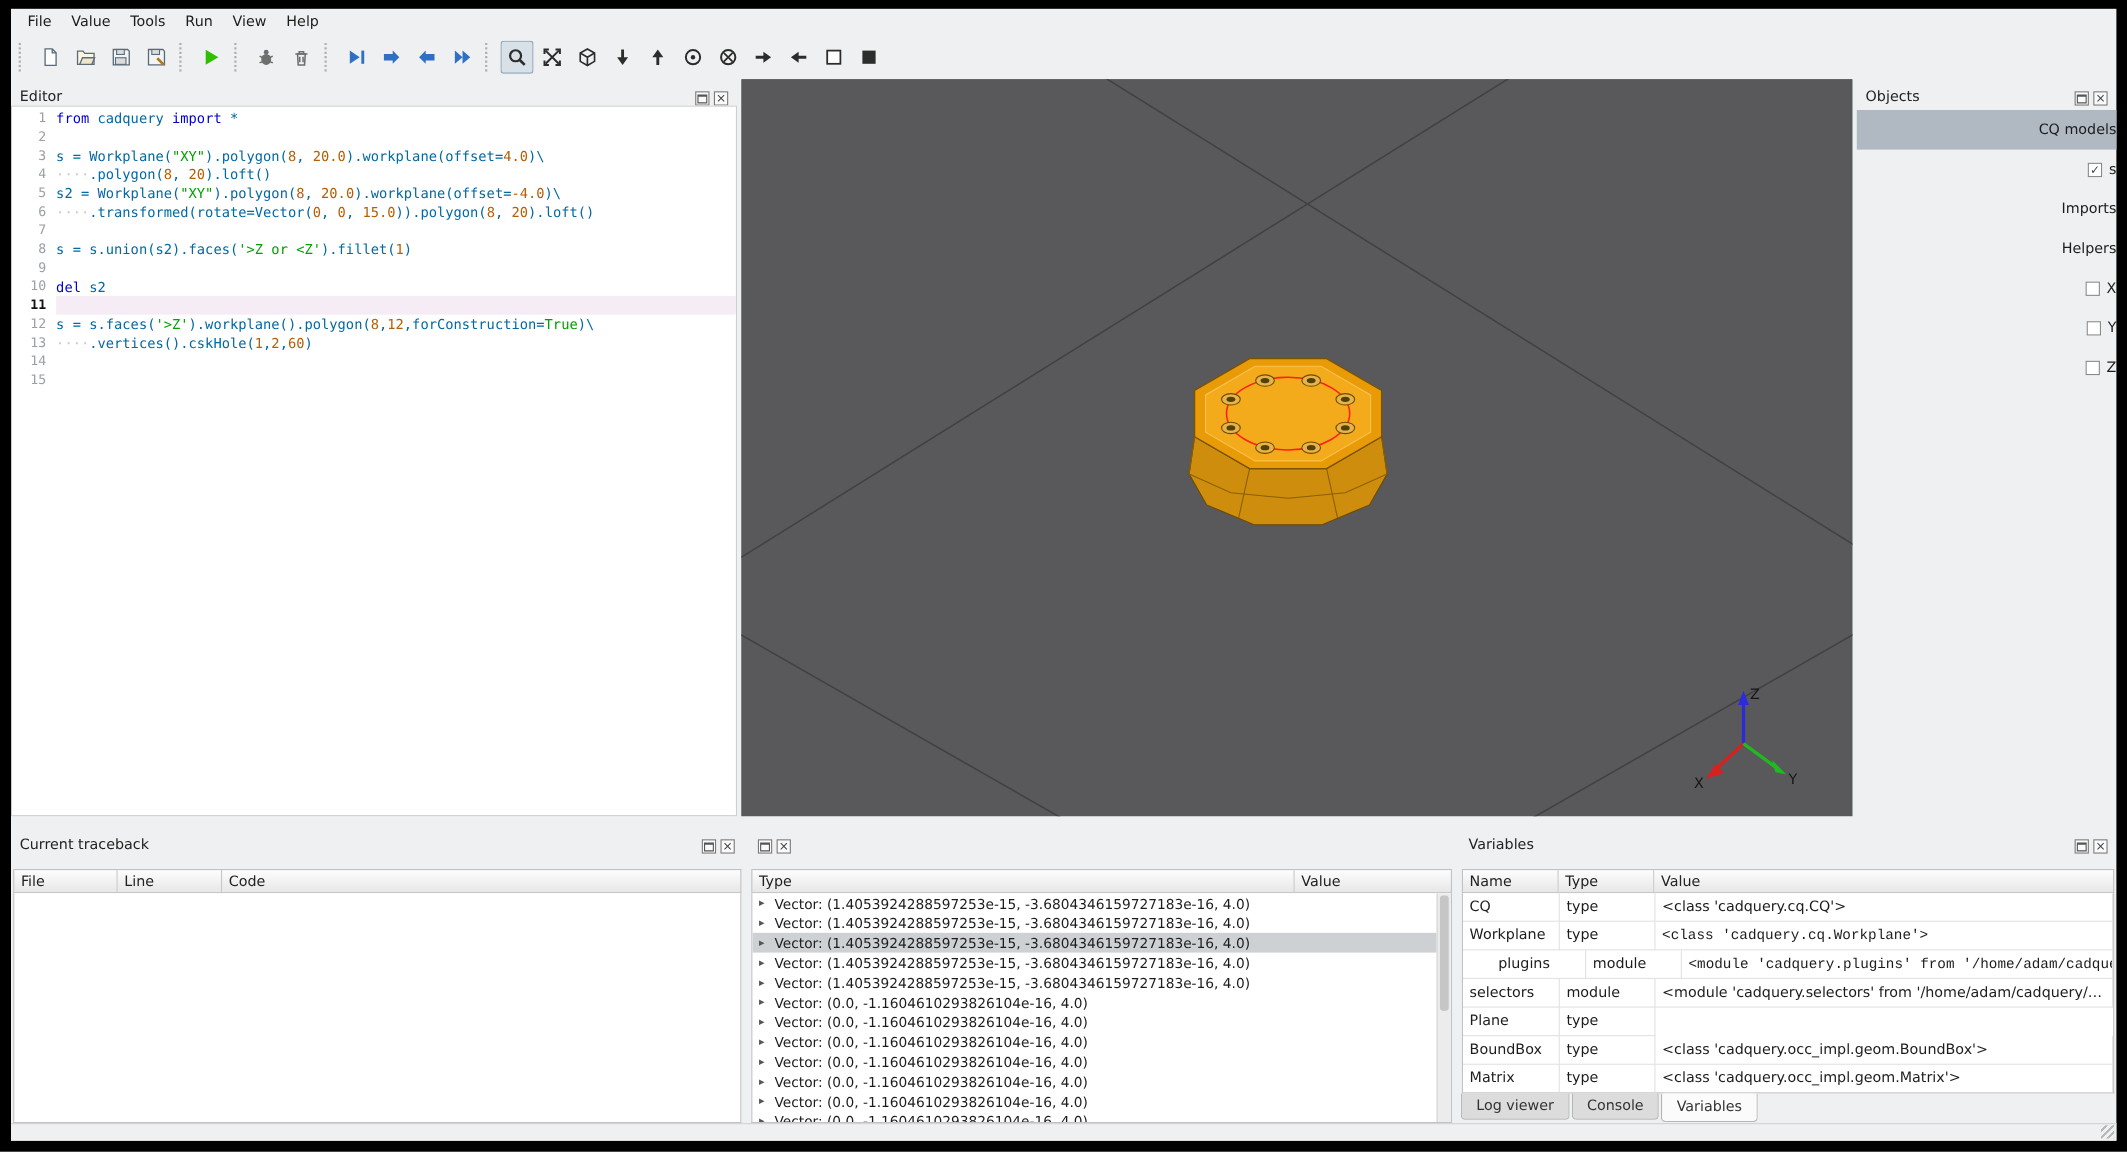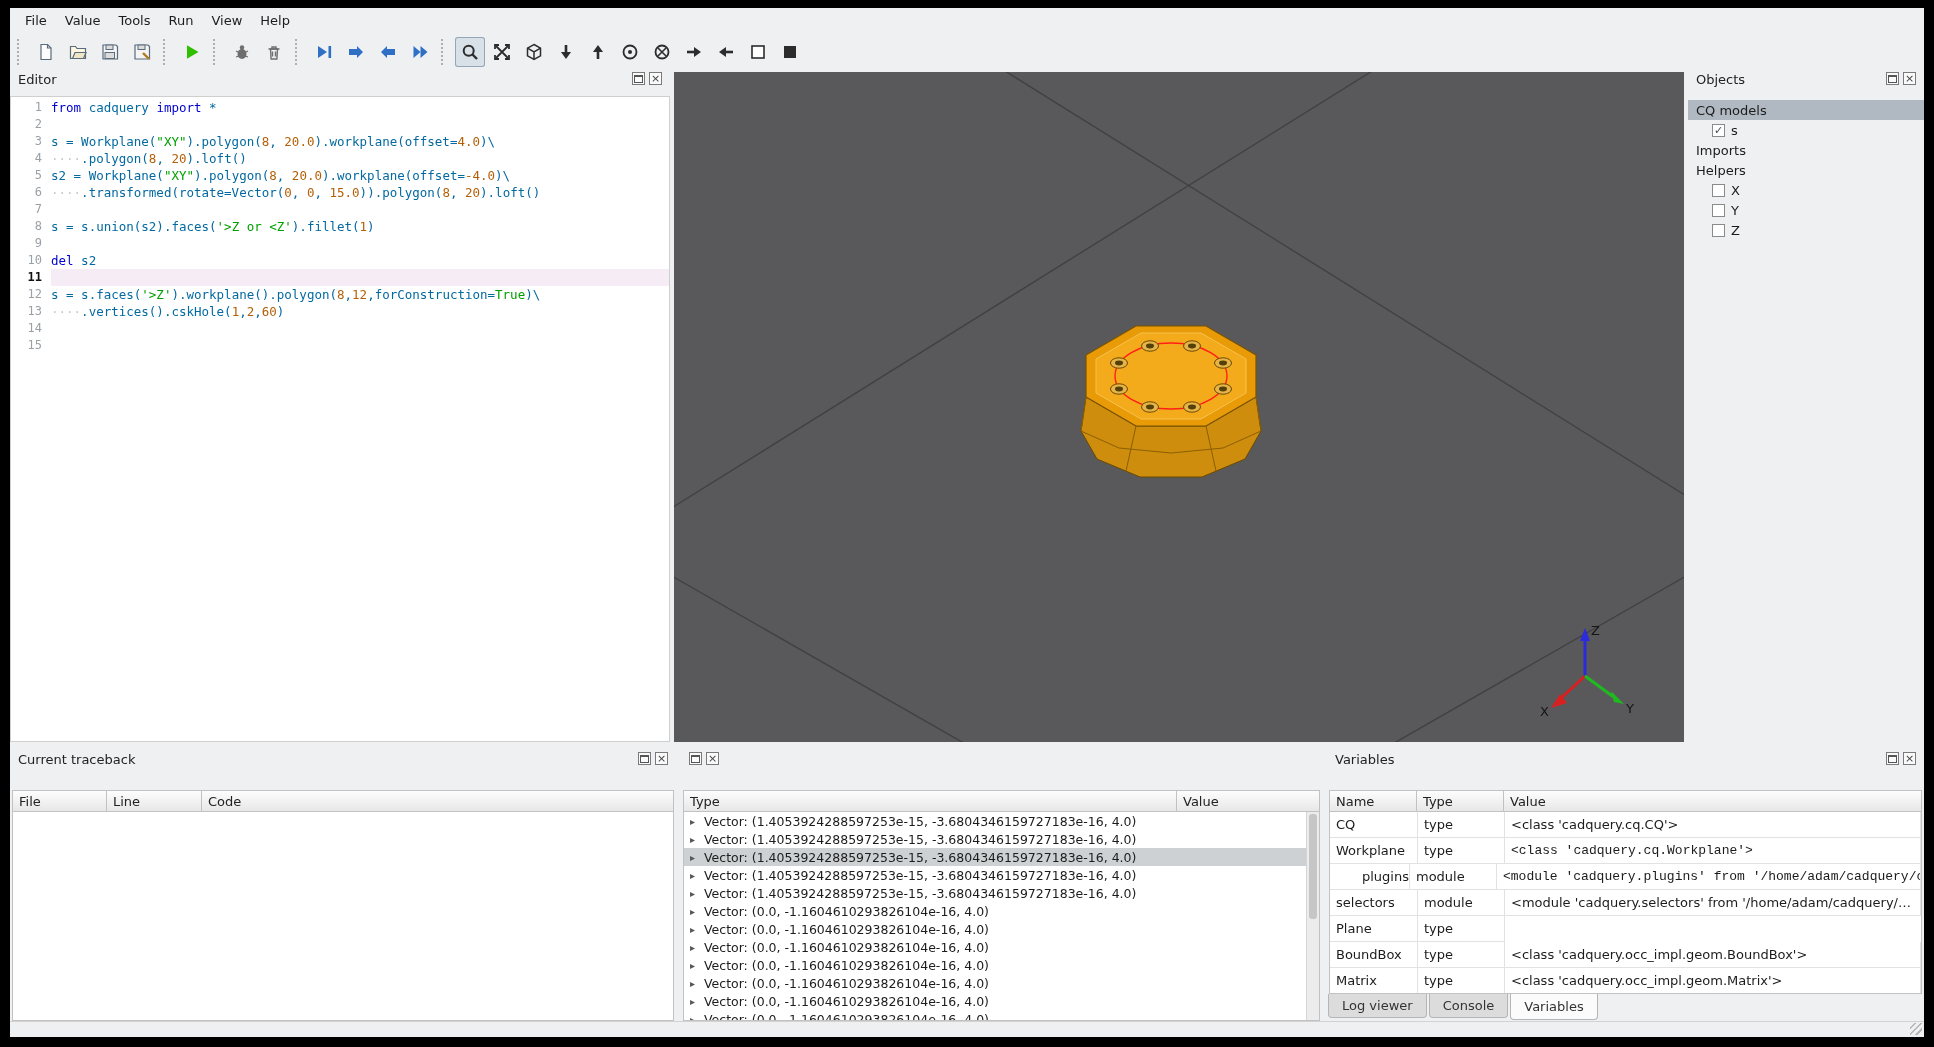--- a/index.html
+++ b/index.html
@@ -14,21 +14,21 @@
   .menu-item { padding:2px 9px; cursor:default; }
 
   
   #toolbar { position:absolute; left:0; top:24px; width:100%; height:40px; display:flex; align-items:center; padding-left:2px; }
   .tb-handle { width:6px; height:26px; border-left:2px dotted #b0b0b0; margin:0 7px 0 5px; }
   .tb-btn { width:30px; height:30px; display:flex; align-items:center; justify-content:center; border-radius:3px; margin:0 1px; }
   .tb-btn.pressed { background:#d8e0e8; box-shadow:inset 0 0 0 1px #92a6b8; }
 
   
   .panel { position:absolute; }
-  .panel-header { height:24px; display:flex; align-items:flex-start; padding:0 8px; color:#222; }
+  .panel-header { height:24px; display:flex; align-items:flex-end; padding:0 8px; color:#222; }
   .panel-title { flex:1; }
   .win-icons { display:flex; gap:4px; }
   .win-icon { width:13px; height:13px; border:1px solid #7a7a7a; background:#fafafa; display:flex; align-items:center; justify-content:center; line-height:1; color:#444; }
   .win-icon.float::after { content:""; width:7px; height:5px; border:1px solid #555; border-top-width:2px; }
   .win-icon.close { font-size:11px; }
 
   
   #editor-panel { left:0; top:64px; width:660px; height:670px; }
   .editor-body { position:absolute; left:0; right:0; top:24px; bottom:0; background:#fff; border:1px solid #cfcfcf;
                  font-family:"DejaVu Sans Mono","Liberation Mono",monospace; font-size:12.5px; overflow:hidden; padding-top:2px; }
@@ -43,21 +43,21 @@
   .tk-n { color:#b45f06; }
   .tk-w { color:#c8c8c8; }
   .tk-p { color:#0369a1; }
 
   
   #viewport { left:664px; top:64px; width:1010px; height:670px; position:absolute; background:#59595b; }
 
   
   #objects-panel { left:1678px; top:64px; width:236px; height:670px; }
   .tree { margin-top:4px; }
-  .tree-row { height:20px; display:flex; align-items:center; padding-left:8px; }
+  .tree-row { height:36px; display:flex; align-items:center; padding-left:8px;justify-content:flex-end; }
   .tree-row.indent { padding-left:24px; }
   .tree-row.selected { background:#b0b8c1; }
   .cb { width:13px; height:13px; flex:none; border:1px solid #8a8a8a; background:#fff; margin-right:6px;
         display:flex; align-items:center; justify-content:center; font-size:11px; color:#3e4d5c; }
 
   
   #traceback-panel { left:0; top:744px; width:666px; height:269px; }
   #inspector-panel { left:671px; top:744px; width:641px; height:269px; overflow:hidden; }
   #variables-panel { left:1317px; top:744px; width:597px; height:269px; }
 
@@ -502,21 +502,21 @@
           <div class="var-cell" style="width: 88px; flex: 0 0 auto;">CQ</div>
           <div class="var-cell" style="width: 87px; flex: 0 0 auto;">type</div>
           <div class="var-cell" style="flex: 1 1 0%;">&lt;class 'cadquery.cq.CQ'&gt;</div>
         </div>
         <div class="var-row">
           <div class="var-cell" style="width: 88px; flex: 0 0 auto;">Workplane</div>
           <div class="var-cell" style="width: 87px; flex: 0 0 auto;">type</div>
           <div class="var-cell" style="flex: 1 1 0%; font-family: Liberation Mono, monospace;">&lt;class 'cadquery.cq.Workplane'&gt;</div>
         </div>
         <div class="var-row">
-          <div class="var-cell" style="width: 80px; flex: 0 0 auto; padding-left: 32px;">plugins</div>
+          <div class="var-cell" style="width: 112px; flex: 0 0 auto; padding-left: 32px;">plugins</div>
           <div class="var-cell" style="width: 87px; flex: 0 0 auto;">module</div>
           <div class="var-cell" style="flex: 1 1 0%; font-family: Liberation Mono, monospace;">&lt;module 'cadquery.plugins' from '/home/adam/cadquery/c…</div>
         </div>
         <div class="var-row">
           <div class="var-cell" style="width: 88px; flex: 0 0 auto;">selectors</div>
           <div class="var-cell" style="width: 87px; flex: 0 0 auto;">module</div>
           <div class="var-cell" style="flex: 1 1 0%;">&lt;module 'cadquery.selectors' from '/home/adam/cadquery/…</div>
         </div>
         <div class="var-row">
           <div class="var-cell" style="width: 88px; flex: 0 0 auto;">Plane</div>

